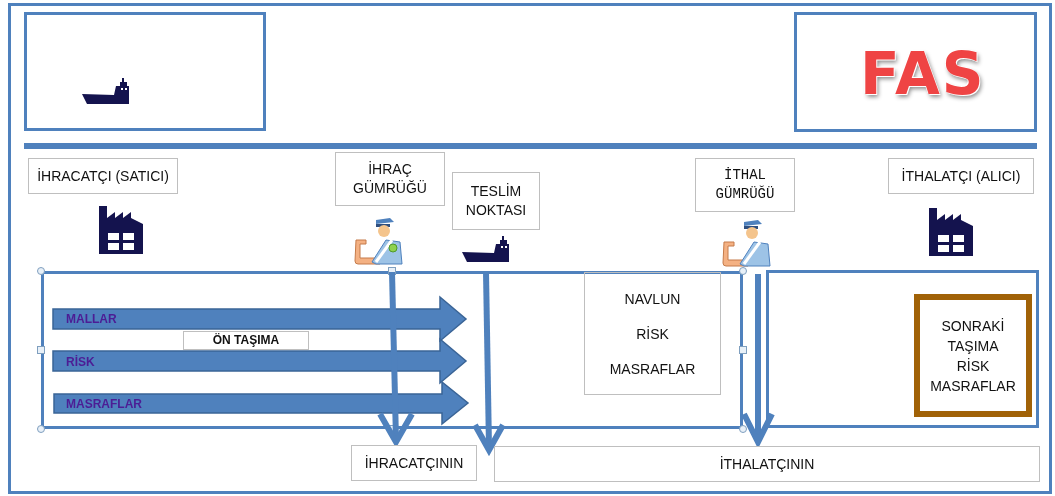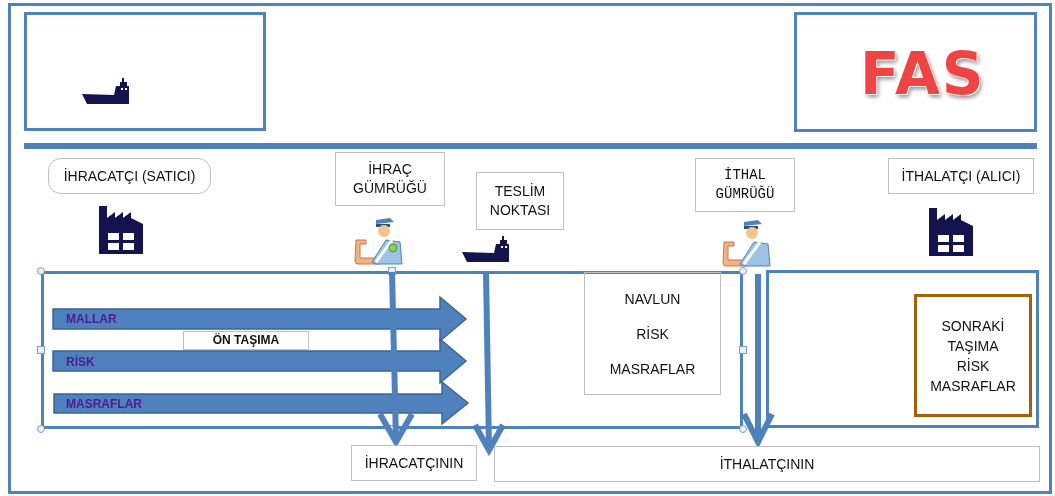--- a/index.html
+++ b/index.html
@@ -31,23 +31,23 @@
   <path d="M0 18 L32 19 L34 10 L38 10 L38 6 L40 6 L40 2 L42 2 L42 6 L45 6 L45 10 L47 10 L47 28 L5 28 Z" fill="#14134E"></path>
   <rect x="39" y="12" width="2" height="2" fill="#fff"></rect>
     <rect x="43" y="12" width="2" height="2" fill="#fff"></rect>
 </svg>
 
 <div class="frame" style="left:794px;top:12px;width:243px;height:120px;"></div>
 <div class="fas" style="left:860px;top:40px;">FAS</div>
 
 <div class="hbar" style="left:24px;top:143px;width:1013px;"></div>
 
-<div class="label-box" style="left:48px;top:158px;width:163px;height:36px;border-radius:13px;">İHRACATÇI (SATICI)</div>
+<div class="label-box" style="left:28px;top:158px;width:150px;height:36px;">İHRACATÇI (SATICI)</div>
 <div class="label-box" style="left:335px;top:152px;width:110px;height:54px;padding:2px 14px;">İHRAÇ GÜMRÜĞÜ</div>
-<div class="label-box" style="left:476px;top:172px;width:88px;height:58px;padding:0 0;">TESLİM NOKTASI</div>
+<div class="label-box" style="left:452px;top:172px;width:88px;height:58px;padding:0 0;">TESLİM NOKTASI</div>
 <div class="label-box" style="left:695px;top:158px;width:100px;height:54px;padding:0 12px;font-family:Liberation Mono, monospace;">İTHAL GÜMRÜĞÜ</div>
 <div class="label-box" style="left:888px;top:158px;width:146px;height:36px;">İTHALATÇI (ALICI)</div>
 
 <svg style="left:99px;top:206px;" width="44" height="48" viewBox="0 0 44 48">
   <path d="M0 0 L8 0 L8 12 L16 6 L16 12 L24 6 L24 12 L32 6 L32 12 L44 18 L44 48 L0 48 Z" fill="#14134E"></path>
   <rect x="9" y="27" width="11" height="7" fill="#fff"></rect>
     <rect x="24" y="27" width="11" height="7" fill="#fff"></rect>
   <rect x="9" y="37" width="11" height="7" fill="#fff"></rect>
     <rect x="24" y="37" width="11" height="7" fill="#fff"></rect>
 </svg>
@@ -121,21 +121,21 @@
 
 <div class="label-box" style="left:183px;top:331px;width:126px;height:19px;font-size:12px;font-weight:bold;">ÖN TAŞIMA</div>
 
 <div class="abs" style="left:584px;top:272px;width:137px;height:123px;border:1px solid #bfbfbf;box-sizing:border-box;
             display:flex;flex-direction:column;justify-content:space-around;align-items:center;padding:8px 0;font-size:14px;">
   <span>NAVLUN</span>
   <span>RİSK</span>
   <span>MASRAFLAR</span>
 </div>
 
-<div class="abs" style="left:914px;top:294px;width:118px;height:123px;border:3px solid #a16207;box-sizing:border-box;
+<div class="abs" style="left:914px;top:294px;width:118px;height:123px;border:6px solid #a16207;box-sizing:border-box;
             display:flex;flex-direction:column;justify-content:center;align-items:center;font-size:14px;line-height:20px;">
   <span>SONRAKİ</span>
   <span>TAŞIMA</span>
   <span>RİSK</span>
   <span>MASRAFLAR</span>
 </div>
 
 <div class="label-box" style="left:351px;top:445px;width:126px;height:36px;">İHRACATÇININ</div>
 <div class="label-box" style="left:494px;top:446px;width:546px;height:36px;">İTHALATÇININ</div>
 

